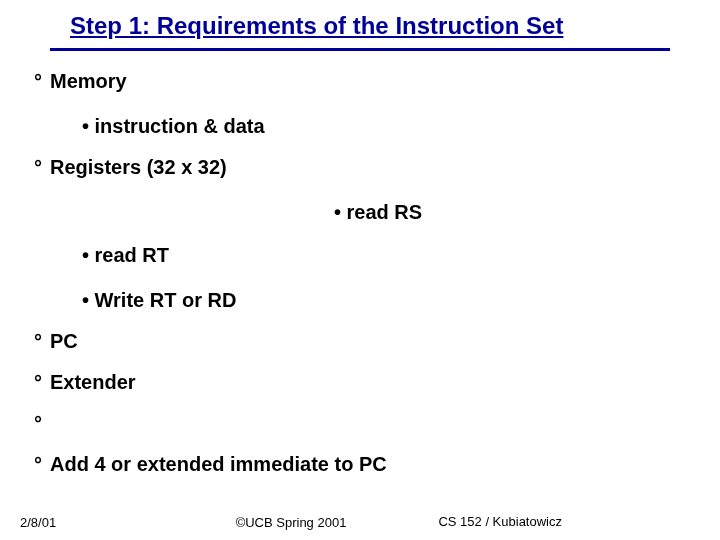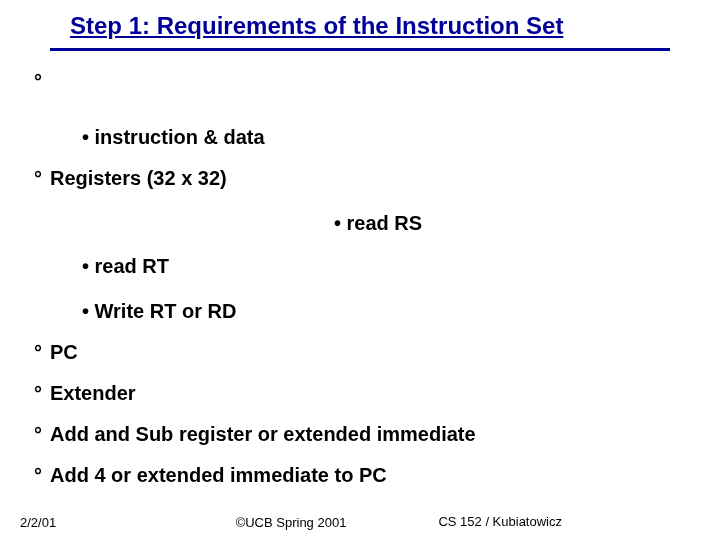--- a/index.html
+++ b/index.html
@@ -88,22 +88,23 @@
 <body>
 
 <div class="slide">
 
   <div class="title">Step 1: Requirements of the Instruction Set</div>
   <div class="title-rule"></div>
 
   <div class="content" id="content">
       <div class="row" style="margin-top: 0px;">
         <span class="deg">°</span>
+        <span>Memory</span>
       </div>
-      <div class="row" style="margin-top: 33px;">
+      <div class="row" style="margin-top: 22px;">
         <span class="sub">• instruction &amp; data</span>
       </div>
       <div class="row" style="margin-top: 18px;">
         <span class="deg">°</span>
         <span>Registers (32 x 32)</span>
       </div>
       <div class="row" style="margin-top: 22px; justify-content: center;">
         <span class="sub">• read RS</span>
       </div>
       <div class="row" style="margin-top: 20px;">
@@ -115,29 +116,28 @@
       <div class="row" style="margin-top: 18px;">
         <span class="deg">°</span>
         <span>PC</span>
       </div>
       <div class="row" style="margin-top: 18px;">
         <span class="deg">°</span>
         <span>Extender</span>
       </div>
       <div class="row" style="margin-top: 18px;">
         <span class="deg">°</span>
-        <span>Add and Sub register or extended immediate</span>
       </div>
       <div class="row" style="margin-top: 18px;">
         <span class="deg">°</span>
         <span>Add 4 or extended immediate to PC</span>
       </div>
     </div>
 
   <div class="footer">
-    <div class="left">2/2/01</div>
+    <div class="left">2/8/01</div>
     <div class="center">©UCB Spring 2001</div>
     <div class="right">
       <div>CS 152 / Kubiatowicz</div>
     </div>
   </div>
 
 </div>
 
 </body></html>

